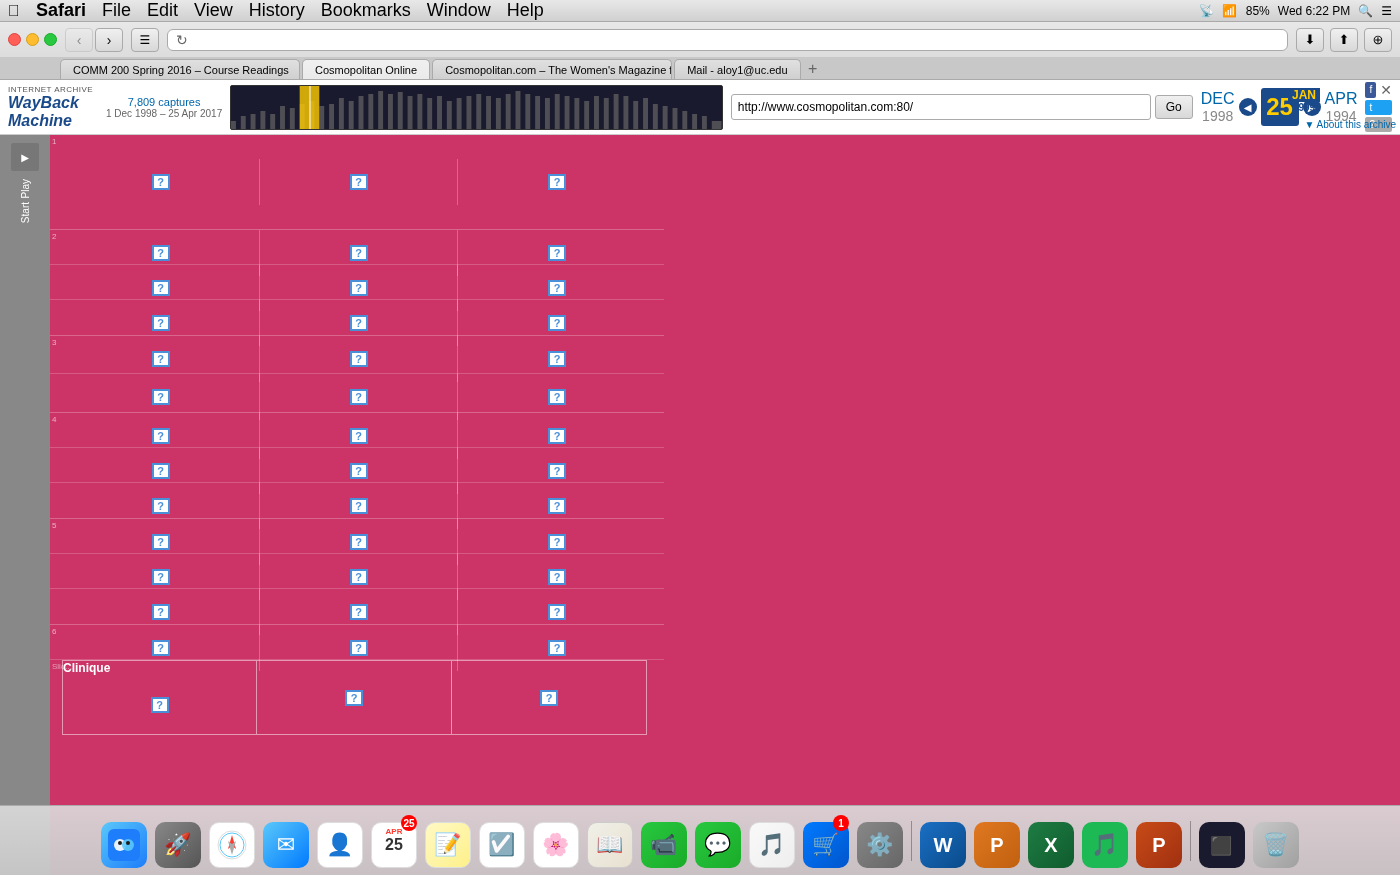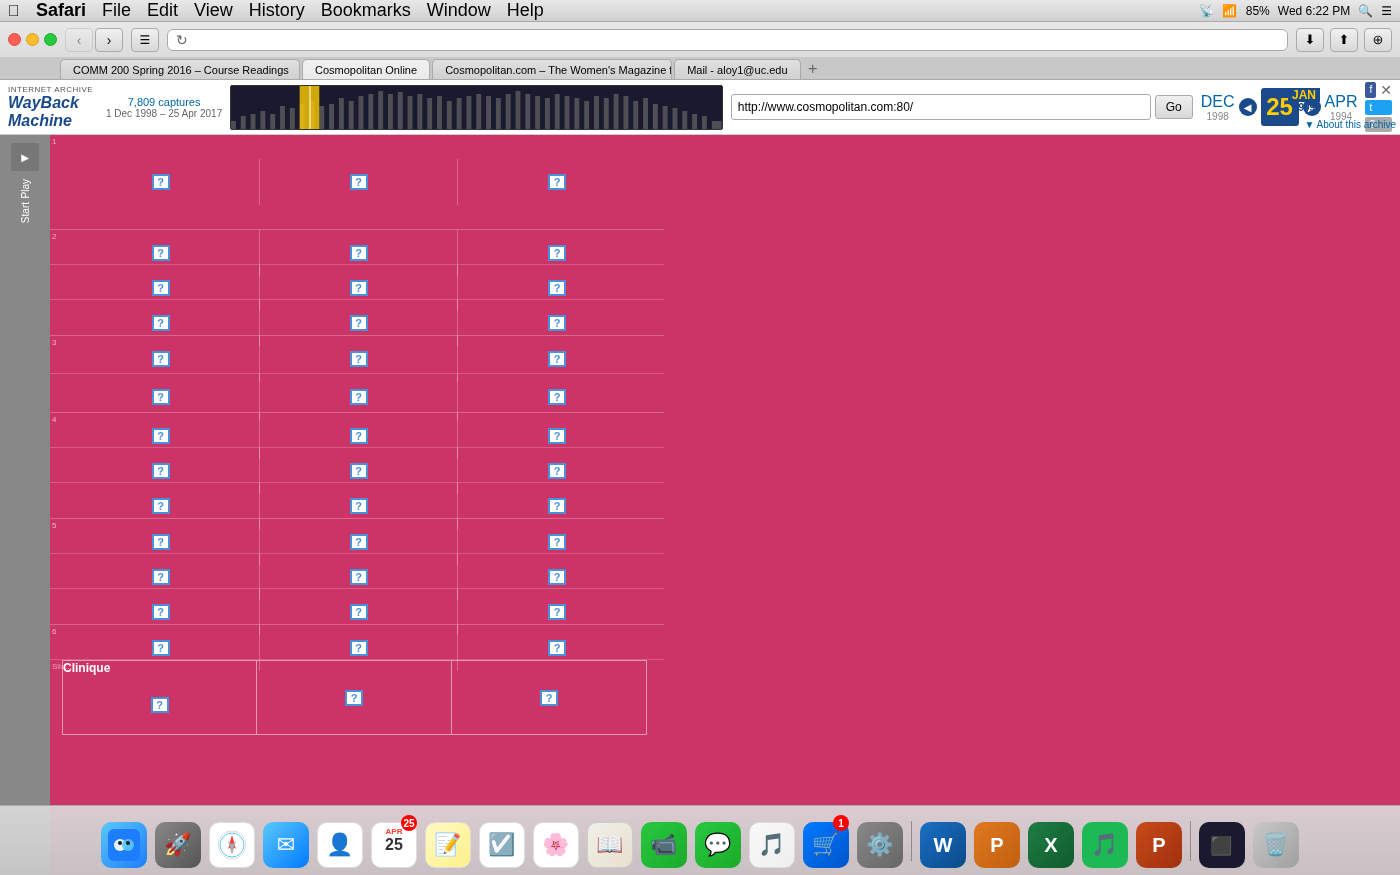--- a/index.html
+++ b/index.html
@@ -174,21 +174,21 @@
       cursor: pointer;
     }
 
     .wayback-nav {
       display: flex;
       align-items: center;
       gap: 4px;
       flex-shrink: 0;
     }
     .month-label { font-size: 16px; color: #06a; text-align: center; }
-    .year-label { font-size: 10px; color: #888; text-align: center; }
+    .year-label { font-size: 14px; color: #888; text-align: center; }
     .nav-arrow {
       width: 18px; height: 18px;
       background: #1a4a8a;
       color: white;
       border: none;
       border-radius: 50%;
       display: flex; align-items: center; justify-content: center;
       font-size: 10px;
       cursor: pointer;
     }

